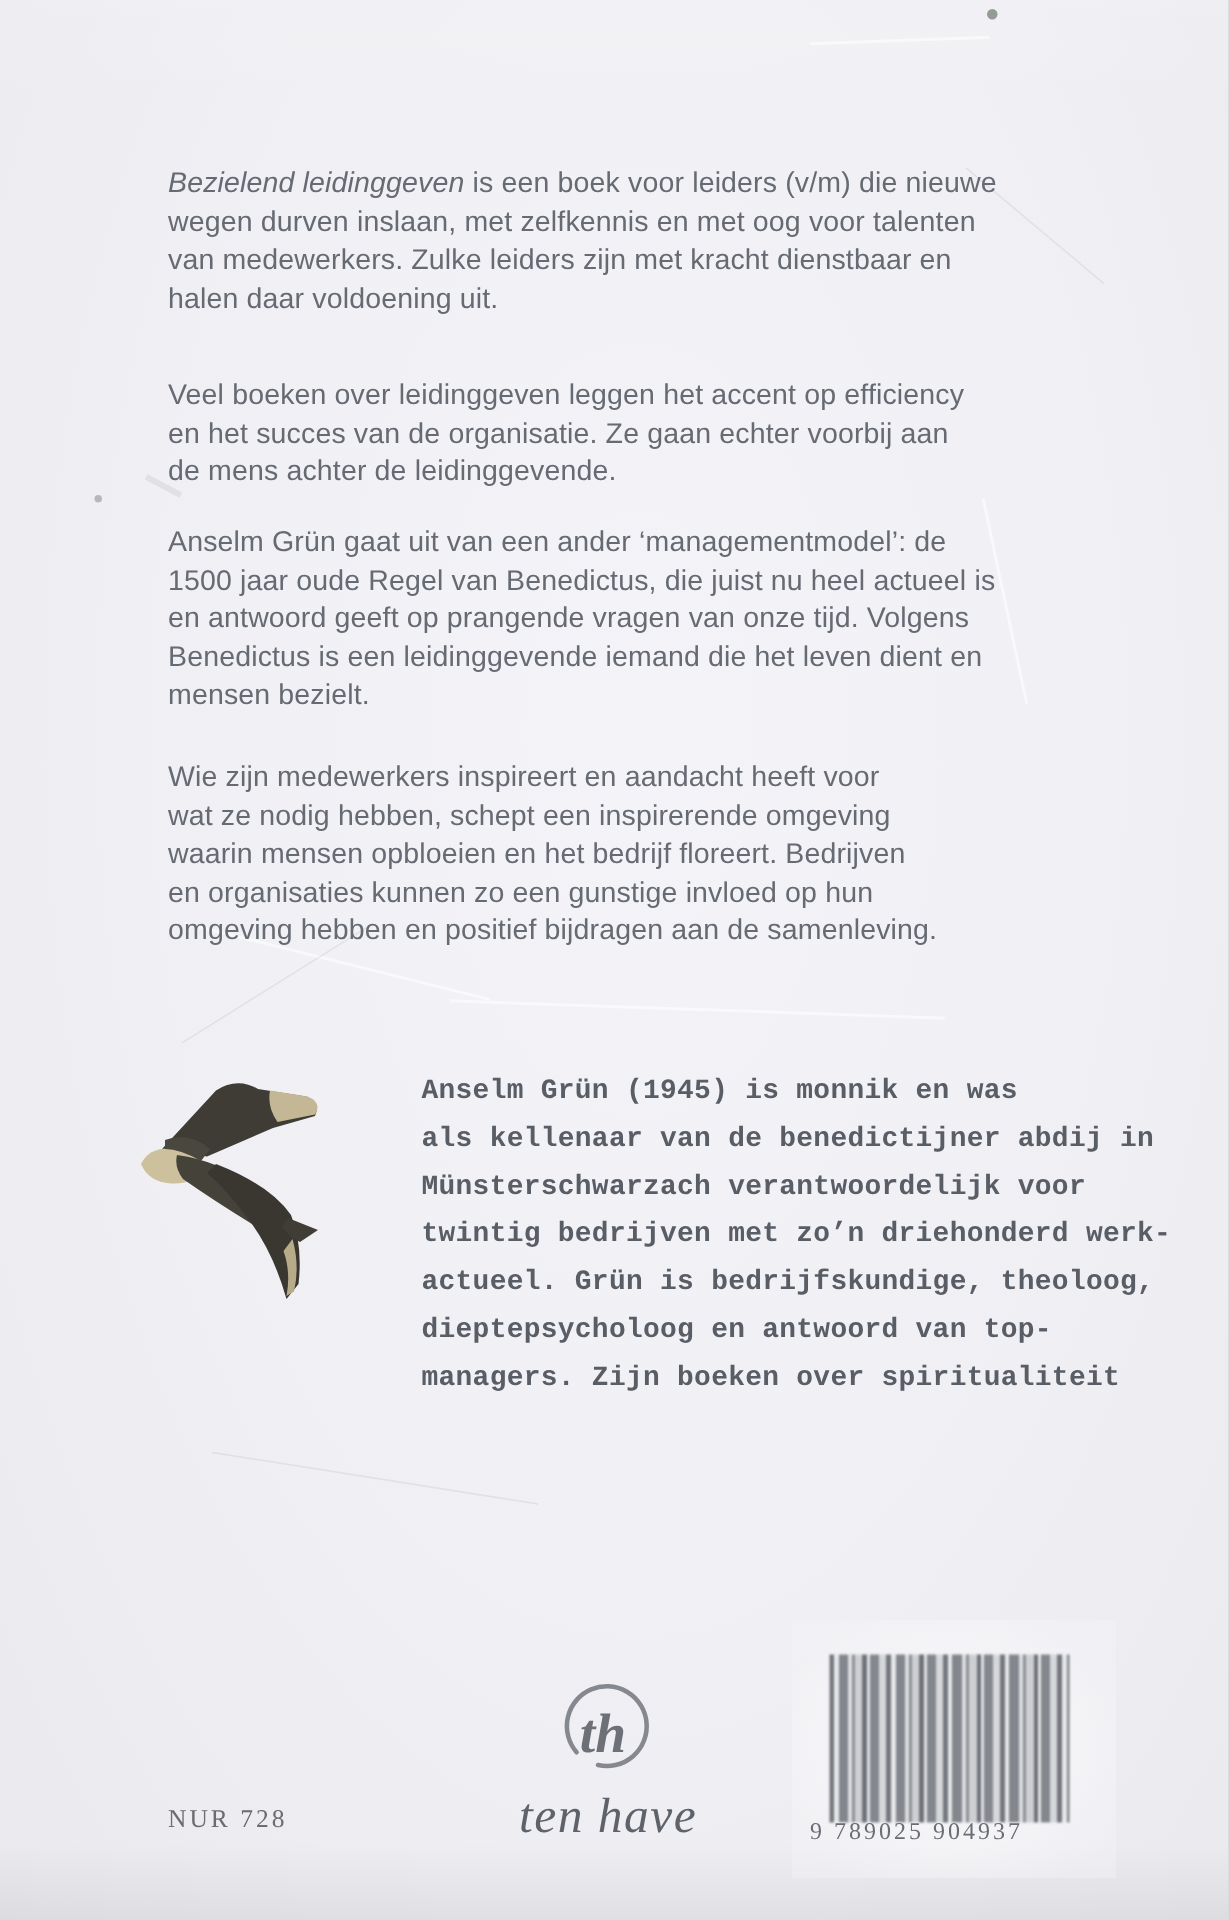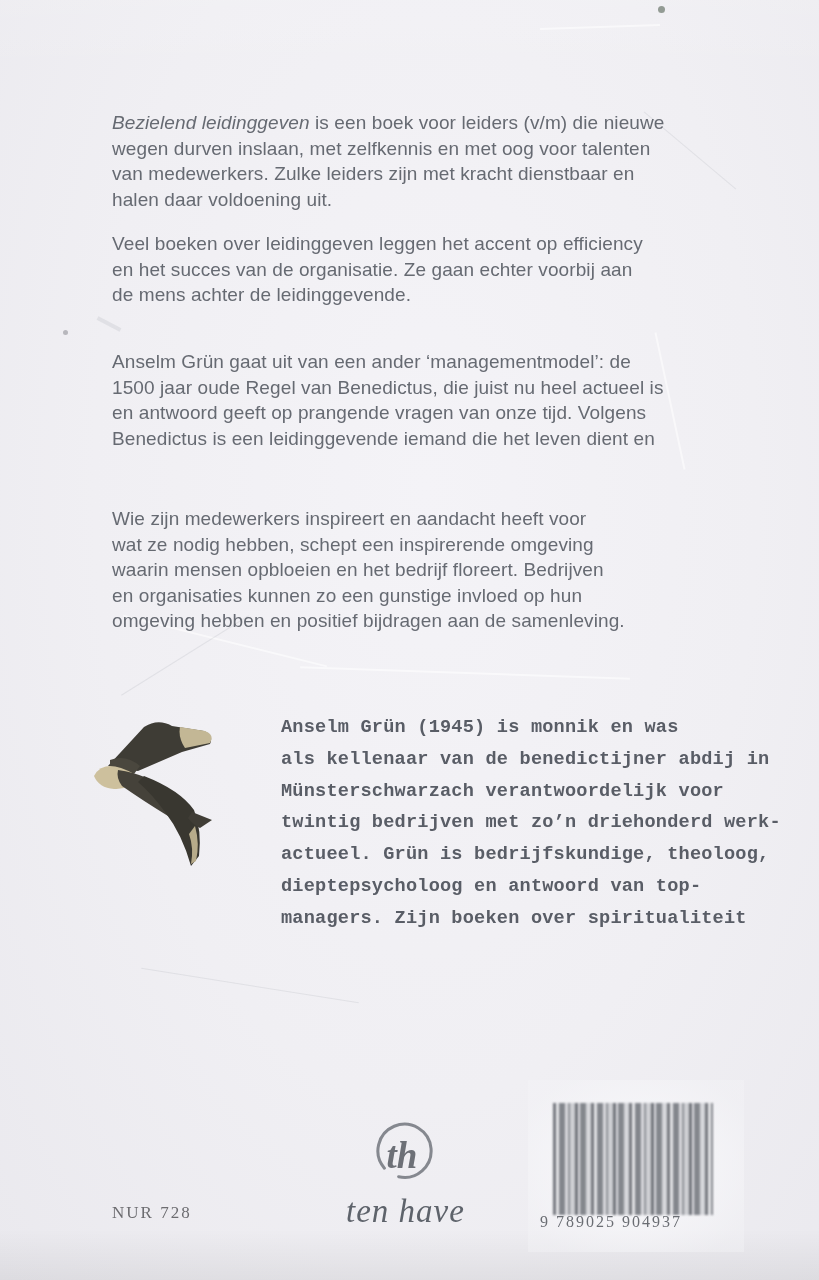--- a/index.html
+++ b/index.html
@@ -61,31 +61,32 @@
   <div class="speck" style="left:658px;top:6px;width:7px;height:7px;background:rgba(70,85,70,0.55);"></div>
   <div class="speck" style="left:63px;top:330px;width:5px;height:5px;background:rgba(80,80,90,0.35);"></div>
 
   <div class="para" style="top:110px">
     <div class="line"><span class="it">Bezielend leidinggeven</span> <span>is een boek voor leiders (v/m) die nieuwe</span></div>
     <div class="line">wegen durven inslaan, met zelfkennis en met oog voor talenten</div>
     <div class="line">van medewerkers. Zulke leiders zijn met kracht dienstbaar en</div>
     <div class="line">halen daar voldoening uit.</div>
   </div>
 
-  <div class="para" style="top:231px">
+  <div class="para" style="top:251px">
     <div class="line">Veel boeken over leidinggeven leggen het accent op efficiency</div>
     <div class="line">en het succes van de organisatie. Ze gaan echter voorbij aan</div>
     <div class="line">de mens achter de leidinggevende.</div>
   </div>
 
   <div class="para" style="top:349px">
     <div class="line">Anselm Grün gaat uit van een ander ‘managementmodel’: de</div>
     <div class="line">1500 jaar oude Regel van Benedictus, die juist nu heel actueel is</div>
     <div class="line">en antwoord geeft op prangende vragen van onze tijd. Volgens</div>
     <div class="line">Benedictus is een leidinggevende iemand die het leven dient en</div>
+    <div class="line">mensen bezielt.</div>
   </div>
 
   <div class="para" style="top:506px">
     <div class="line">Wie zijn medewerkers inspireert en aandacht heeft voor</div>
     <div class="line">wat ze nodig hebben, schept een inspirerende omgeving</div>
     <div class="line">waarin mensen opbloeien en het bedrijf floreert. Bedrijven</div>
     <div class="line">en organisaties kunnen zo een gunstige invloed op hun</div>
     <div class="line">omgeving hebben en positief bijdragen aan de samenleving.</div>
   </div>
 

